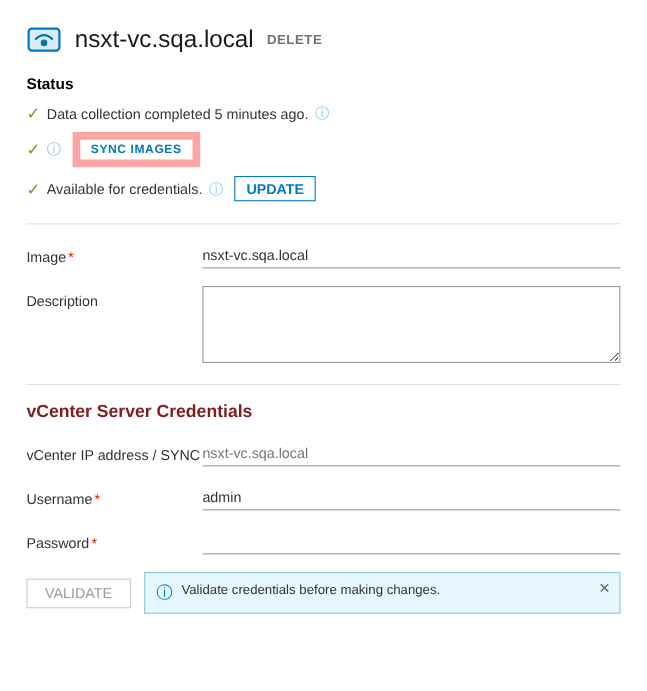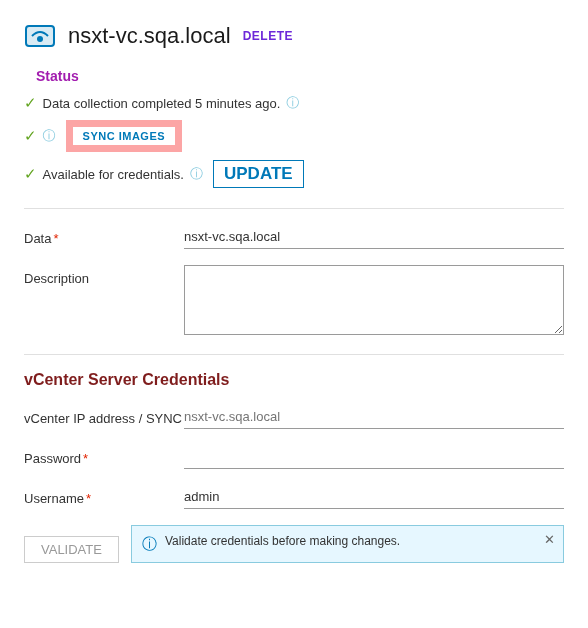--- a/index.html
+++ b/index.html
@@ -26,34 +26,33 @@
     }
 
     .header-title {
       font-size: 22px;
       font-weight: 400;
       color: #1a1a1a;
     }
 
     .delete-link {
       font-size: 12px;
-      color: #6d28d9;
+      color: #737373;
       text-transform: uppercase;
       letter-spacing: 0.5px;
       cursor: pointer;
       text-decoration: none;
       font-weight: 600;
     }
 
     .section-title {
       font-size: 14px;
       font-weight: 600;
-      color: #a21caf;
+      color: #000000;
       margin-bottom: 10px;
-      margin-left: 12px;
     }
 
     .status-row {
       display: flex;
       align-items: center;
       gap: 6px;
       margin-bottom: 8px;
       font-size: 13px;
       color: #333;
     }
@@ -81,21 +80,21 @@
       cursor: pointer;
       text-transform: uppercase;
     }
 
     .update-btn {
       margin-left: 4px;
       padding: 3px 10px;
       border: 1px solid #0079b8;
       color: #0079b8;
       background: #fff;
-      font-size: 17px;
+      font-size: 13px;
       font-weight: 600;
       cursor: pointer;
     }
 
     .divider {
       border: none;
       border-top: 1px solid #e0e0e0;
       margin: 16px 0;
     }
 
@@ -161,21 +160,21 @@
       padding: 5px 16px;
       border: 1px solid #ccc;
       color: #999;
       background: #fff;
       font-size: 13px;
       cursor: not-allowed;
     }
 
     .validate-row {
       display: flex;
-      align-items: flex-end;
+      align-items: center;
       gap: 12px;
       margin-top: 4px;
     }
 
     .info-banner {
       display: flex;
       align-items: flex-start;
       gap: 8px;
       background: #e6f7ff;
       border: 1px solid #89cbdf;
@@ -236,21 +235,21 @@
     <span>Available for credentials.</span>
     <span class="info-icon">ⓘ</span>
     <button class="update-btn">UPDATE</button>
   </div>
 </div>
 
 <hr class="divider">
 
 <div class="form-row">
   <div class="form-label">
-    <span>Data</span><span class="required-star">*</span>
+    <span>Image</span><span class="required-star">*</span>
   </div>
   <div class="form-control">
     <input type="text" value="nsxt-vc.sqa.local" style="">
   </div>
 </div>
 
 <div class="form-row">
   <div class="form-label">Description</div>
   <div class="form-control">
     <textarea style=""></textarea>
@@ -264,33 +263,33 @@
 
   <div class="form-row">
     <div class="form-label">vCenter IP address / SYNC</div>
     <div class="form-control">
       <input type="text" style="color: rgb(170, 170, 170);" placeholder="nsxt-vc.sqa.local">
     </div>
   </div>
 
   <div class="form-row">
     <div class="form-label">
+      <span>Username</span><span class="required-star">*</span>
+    </div>
+    <div class="form-control">
+      <input type="text" value="admin" style="">
+    </div>
+  </div>
+
+  <div class="form-row">
+    <div class="form-label">
       <span>Password</span><span class="required-star">*</span>
     </div>
     <div class="form-control">
       <input type="password" style="">
-    </div>
-  </div>
-
-  <div class="form-row">
-    <div class="form-label">
-      <span>Username</span><span class="required-star">*</span>
-    </div>
-    <div class="form-control">
-      <input type="text" value="admin" style="">
     </div>
   </div>
 
   <div class="validate-row">
     <button class="validate-btn">VALIDATE</button>
     <div class="info-banner">
       <span class="info-banner-icon">ⓘ</span>
       <span>Validate credentials before making changes.</span>
       <span class="info-banner-close">✕</span>
     </div>

